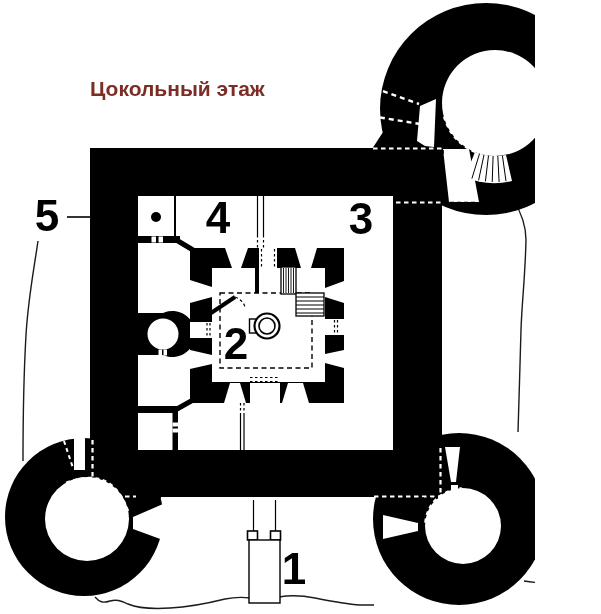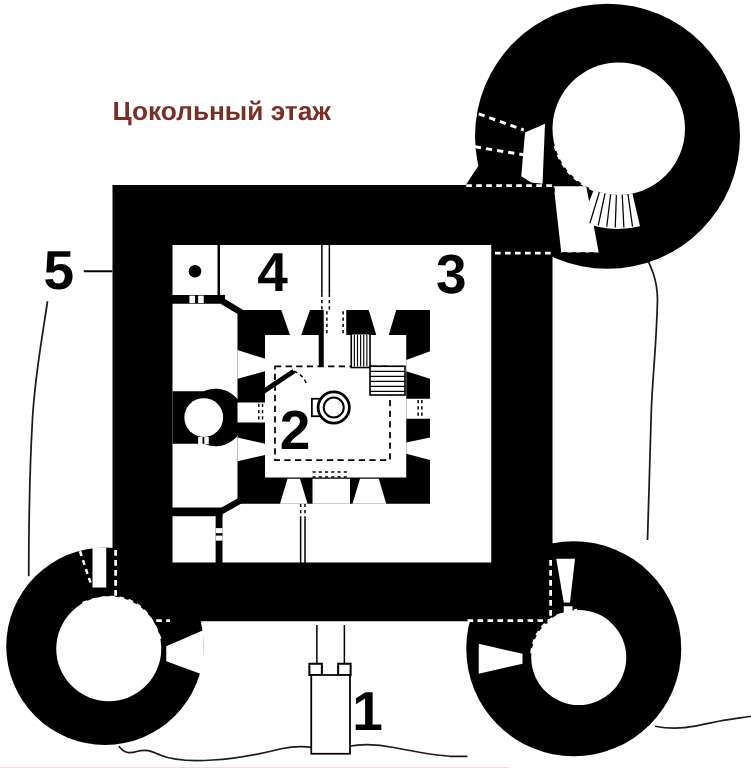--- a/index.html
+++ b/index.html
@@ -1,16 +1,16 @@
 <!DOCTYPE html>
 <html><head>
 <meta charset="utf-8">
 <style>
   html,body{margin:0;padding:0;background:#ffffff;}
-  .page{position:relative;width:601px;height:614px;background:#ef4444;overflow:hidden;
+  .page{position:relative;width:535px;height:614px;background:#5eead4;overflow:hidden;
         font-family:"Liberation Sans",sans-serif;}
   svg{display:block}
   text.num{font-family:"Liberation Sans",sans-serif;font-weight:bold;font-size:44px;fill:#000;}
   text.ttl{font-family:"Liberation Sans",sans-serif;font-weight:bold;font-size:21px;}
 </style>
 </head>
 <body>
 
 <div class="page">
 <svg width="601" height="614" viewBox="0 0 601 614">

